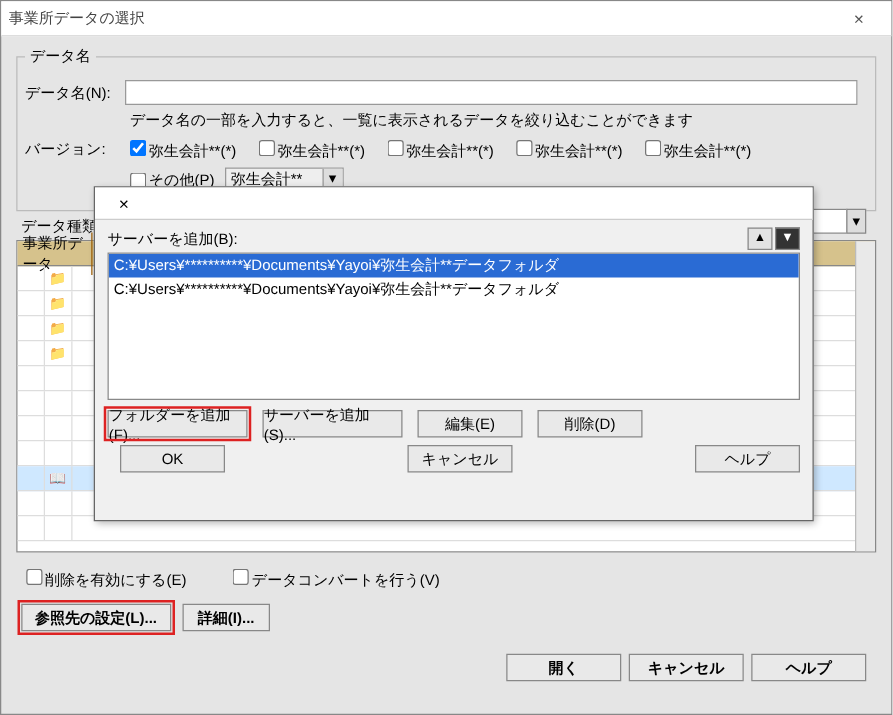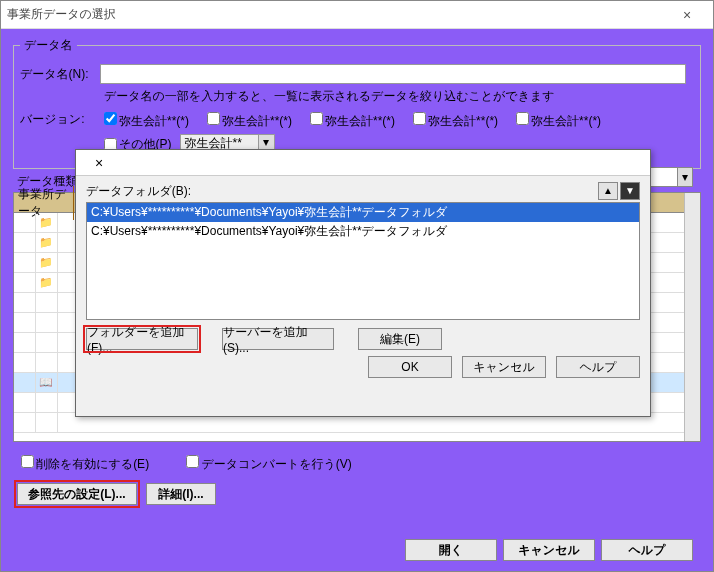--- a/index.html
+++ b/index.html
@@ -1,17 +1,17 @@
 <!DOCTYPE html>
 <html><head>
 <meta charset="utf-8">
 <style>
 * { box-sizing: border-box; font-family: "MS UI Gothic", "Meiryo", sans-serif; font-size: 12px; }
 body { margin: 0; background: #fff; width: 714px; height: 572px; position: relative; overflow: hidden; }
-.window { border: 1px solid #888; width: 714px; height: 572px; position: relative; background: #8b5cf6; }
+.window { border: 1px solid #888; width: 714px; height: 572px; position: relative; background: #e5e5e5; }
 .titlebar { height: 28px; background: #fff; border-bottom: 1px solid #ddd; display: flex; align-items: center; padding: 0 6px; color: #444; }
 .titlebar .title { flex: 1; }
 .titlebar .close { width: 40px; text-align: center; font-size: 14px; color: #555; }
 fieldset.filter { margin: 8px 12px 4px; border: 1px solid #bbb; padding: 6px 6px 10px; }
 fieldset.filter legend { padding: 0 4px; }
 .row { display: flex; align-items: center; margin: 4px 0; }
 .lbl { width: 80px; }
 .hint { margin-left: 4px; }
 .tf { flex: 1; height: 20px; border: 1px solid #999; background: #fff; margin-right: 8px; }
 .cb { margin-right: 2px; }
@@ -33,36 +33,36 @@
 .trow .c3 { flex: 1; }
 .trow.sel { background: #cfe8ff; }
 .ficon { color: #cd9a2b; }
 .bicon { color: #3a74c4; }
 .sbar { position: absolute; right: 0; top: 0; bottom: 0; width: 16px; background: #e9e9e9; border-left: 1px solid #bbb; }
 .bottom-cb { margin: 10px 16px; }
 .bottom-cb label { margin-right: 30px; }
 .btn { border: 1px solid #888; background: #e9e9e9; height: 22px; min-width: 92px; display: inline-flex; align-items: center; justify-content: center; padding: 0 10px; margin-right: 6px; font-weight: bold; }
 .bottom-left-btns { margin: 4px 16px; }
 .red { outline: 2px solid #d22; outline-offset: 1px; }
-.bottom-right { position: absolute; right: 14px; bottom: 10px; display: flex; }
+.bottom-right { position: absolute; right: 14px; bottom: 26px; display: flex; }
 
 
 .dlg { position: absolute; left: 74px; top: 148px; width: 576px; height: 268px; background: #f0f0f0; border: 1px solid #666; box-shadow: 2px 2px 6px rgba(0,0,0,0.3); }
 .dlg .titlebar2 { height: 26px; background: #fff; border-bottom: 1px solid #ccc; display: flex; align-items: center; padding: 0 8px; }
 .dlg .titlebar2 .t { flex: 1; }
 .dlg .titlebar2 .x { width: 30px; text-align: center; font-size: 14px; }
 .dlg .lblrow { display: flex; align-items: center; margin: 6px 10px 2px; }
 .dlg .lblrow .l { flex: 1; }
 .dlg .lblrow .ab { width: 20px; height: 18px; border: 1px solid #888; background: #e3e3e3; text-align: center; line-height: 16px; margin-left: 2px; font-size: 10px; }
 .dlg .list { margin: 0 10px; border: 1px solid #888; background: #fff; height: 118px; overflow: hidden; }
 .dlg .list .li { padding: 1px 4px; white-space: nowrap; }
 .dlg .list .li.sel { background: #2a6bd4; color: #fff; }
 .dlg .brow { margin: 8px 10px 4px; display: flex; }
-.dlg .btn2 { border: 1px solid #888; background: #e9e9e9; height: 22px; width: 112px; display: inline-flex; align-items: center; justify-content: center; margin-right: 24px; }
-.dlg .btm { display: flex; justify-content: flex-end; margin: 6px 10px; }
+.dlg .btn2 { border: 1px solid #888; background: #e9e9e9; height: 22px; width: 112px; display: inline-flex; align-items: center; justify-content: center; margin-right: 12px; }
+.dlg .btm { display: flex; justify-content: space-between; margin: 6px 10px; }
 .dlg .btm .btn3 { border: 1px solid #888; background: #e9e9e9; height: 22px; width: 84px; display: inline-flex; align-items: center; justify-content: center; margin-left: 10px; }
 </style>
 </head>
 <body>
 
 <div class="window">
   <div class="titlebar">
     <span class="title">事業所データの選択</span>
     <span class="close">×</span>
   </div>
@@ -177,32 +177,33 @@
     <span class="btn">開く</span>
     <span class="btn">キャンセル</span>
     <span class="btn">ヘルプ</span>
   </div>
 
   <div class="dlg">
     <div class="titlebar2">
       <span class="x">×</span>
     </div>
     <div class="lblrow">
-      <span class="l">データフォルダ(B):</span>
+      <span class="l">サーバーを追加(B):</span>
       <span class="ab">▲</span>
       <span class="ab" style="background:#333;color:#fff">▼</span>
     </div>
     <div class="list">
       <div class="li sel">C:¥Users¥**********¥Documents¥Yayoi¥弥生会計**データフォルダ</div>
       <div class="li">C:¥Users¥**********¥Documents¥Yayoi¥弥生会計**データフォルダ</div>
     </div>
     <div class="brow">
       <span class="btn2 red">フォルダーを追加(F)...</span>
       <span class="btn2">サーバーを追加(S)...</span>
       <span class="btn2" style="width:84px">編集(E)</span>
+      <span class="btn2" style="width:84px">削除(D)</span>
     </div>
     <div class="btm">
       <span class="btn3">OK</span>
       <span class="btn3">キャンセル</span>
       <span class="btn3">ヘルプ</span>
     </div>
   </div>
 </div>
 
 </body></html>

